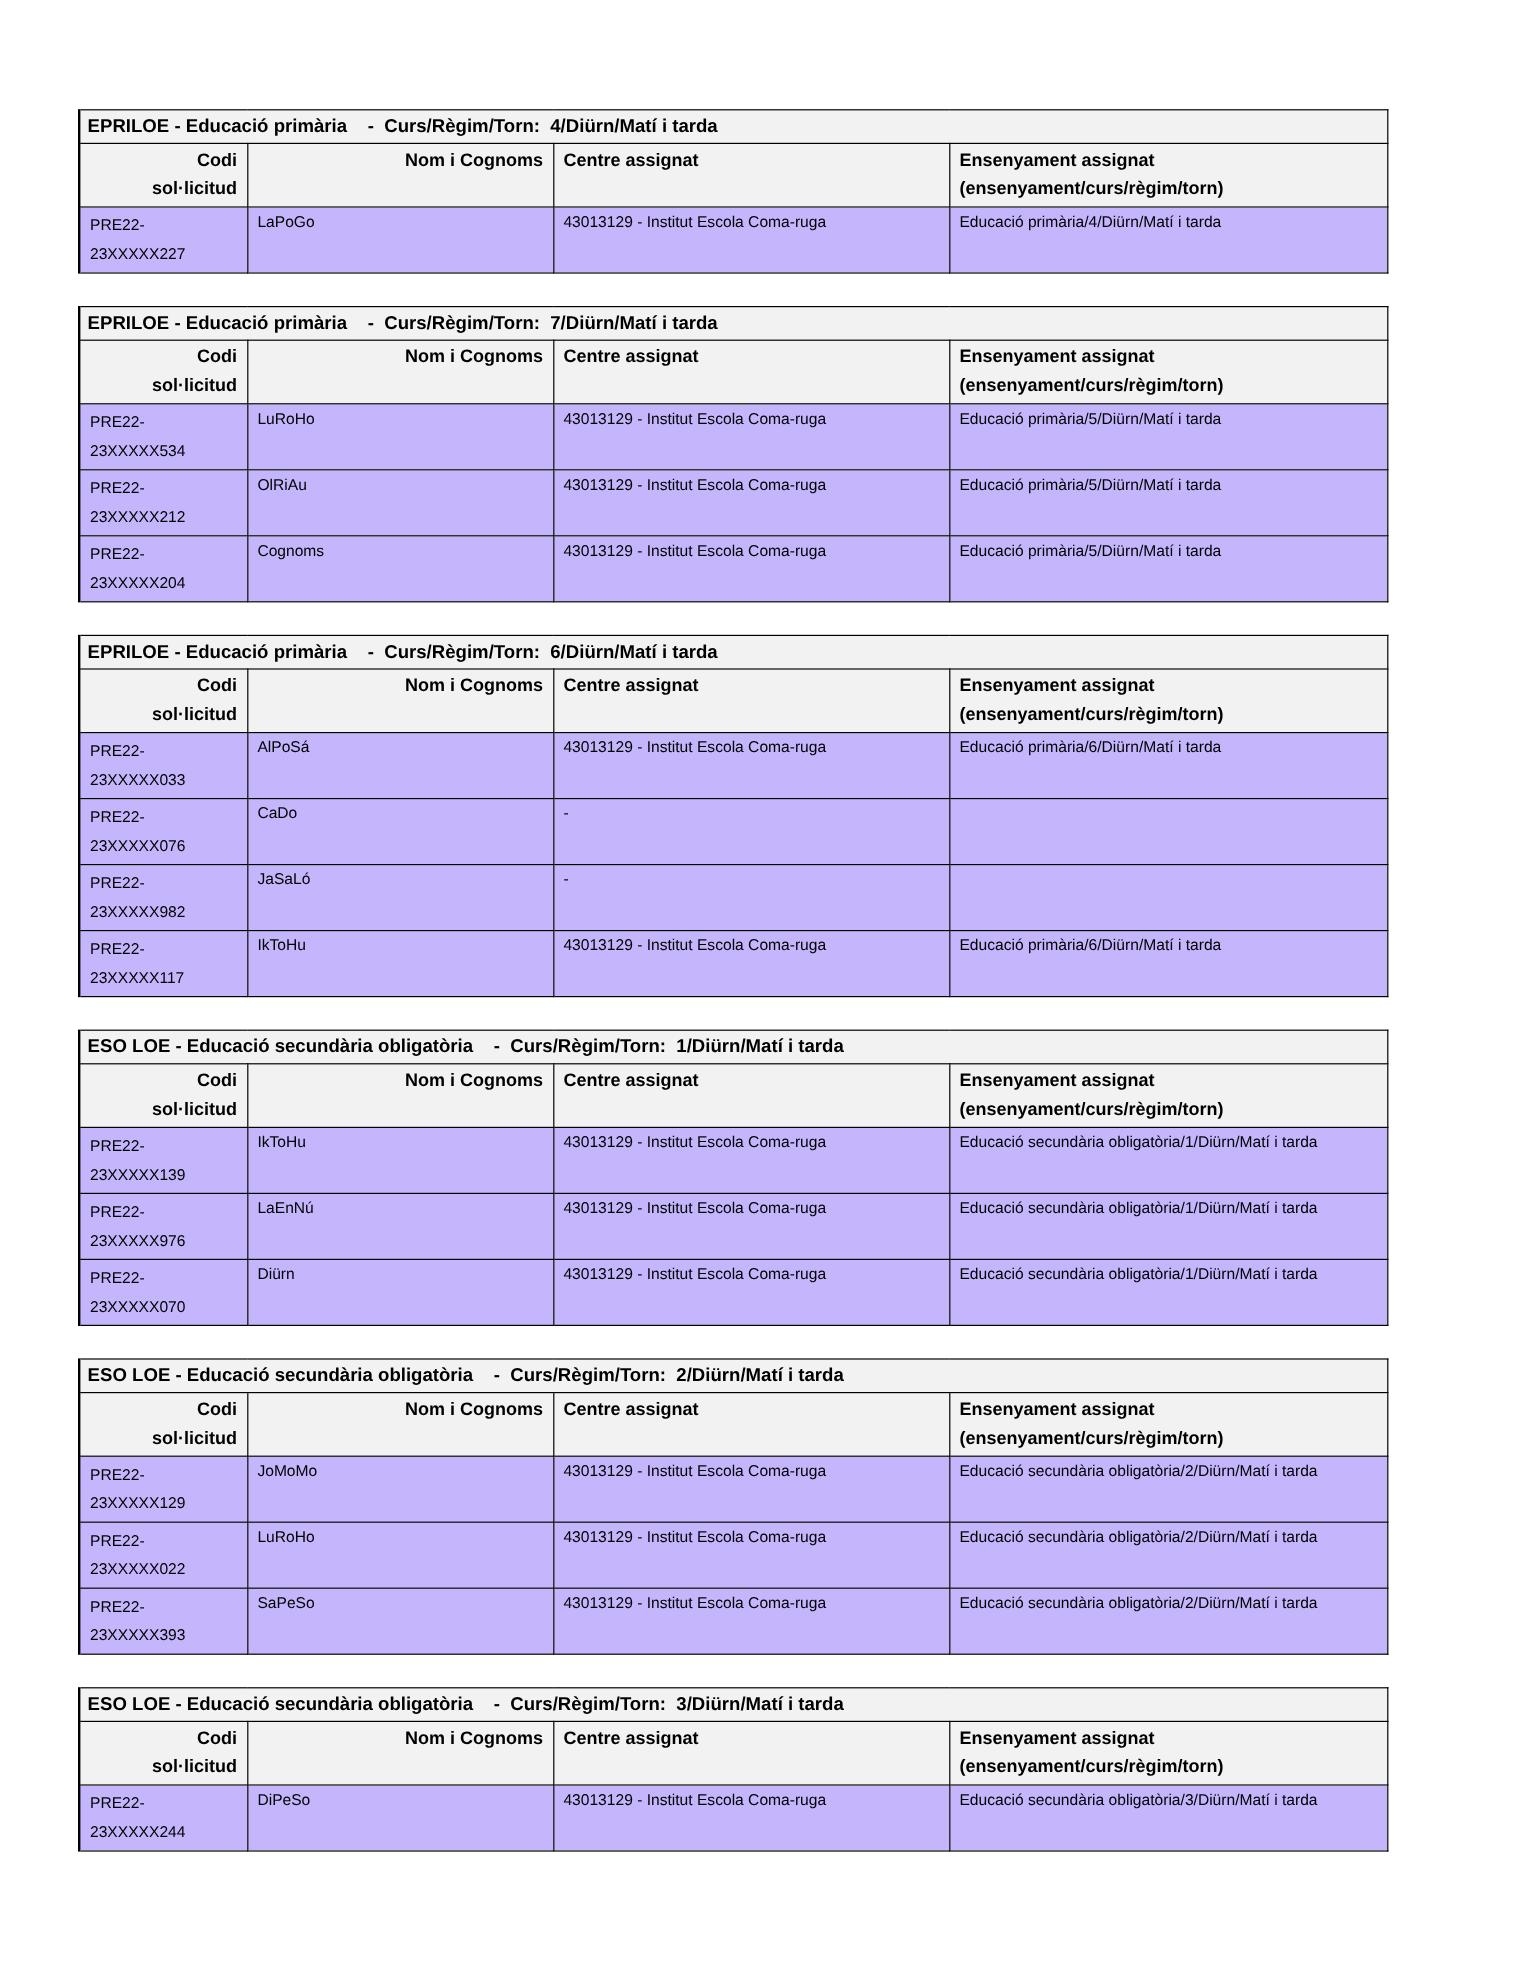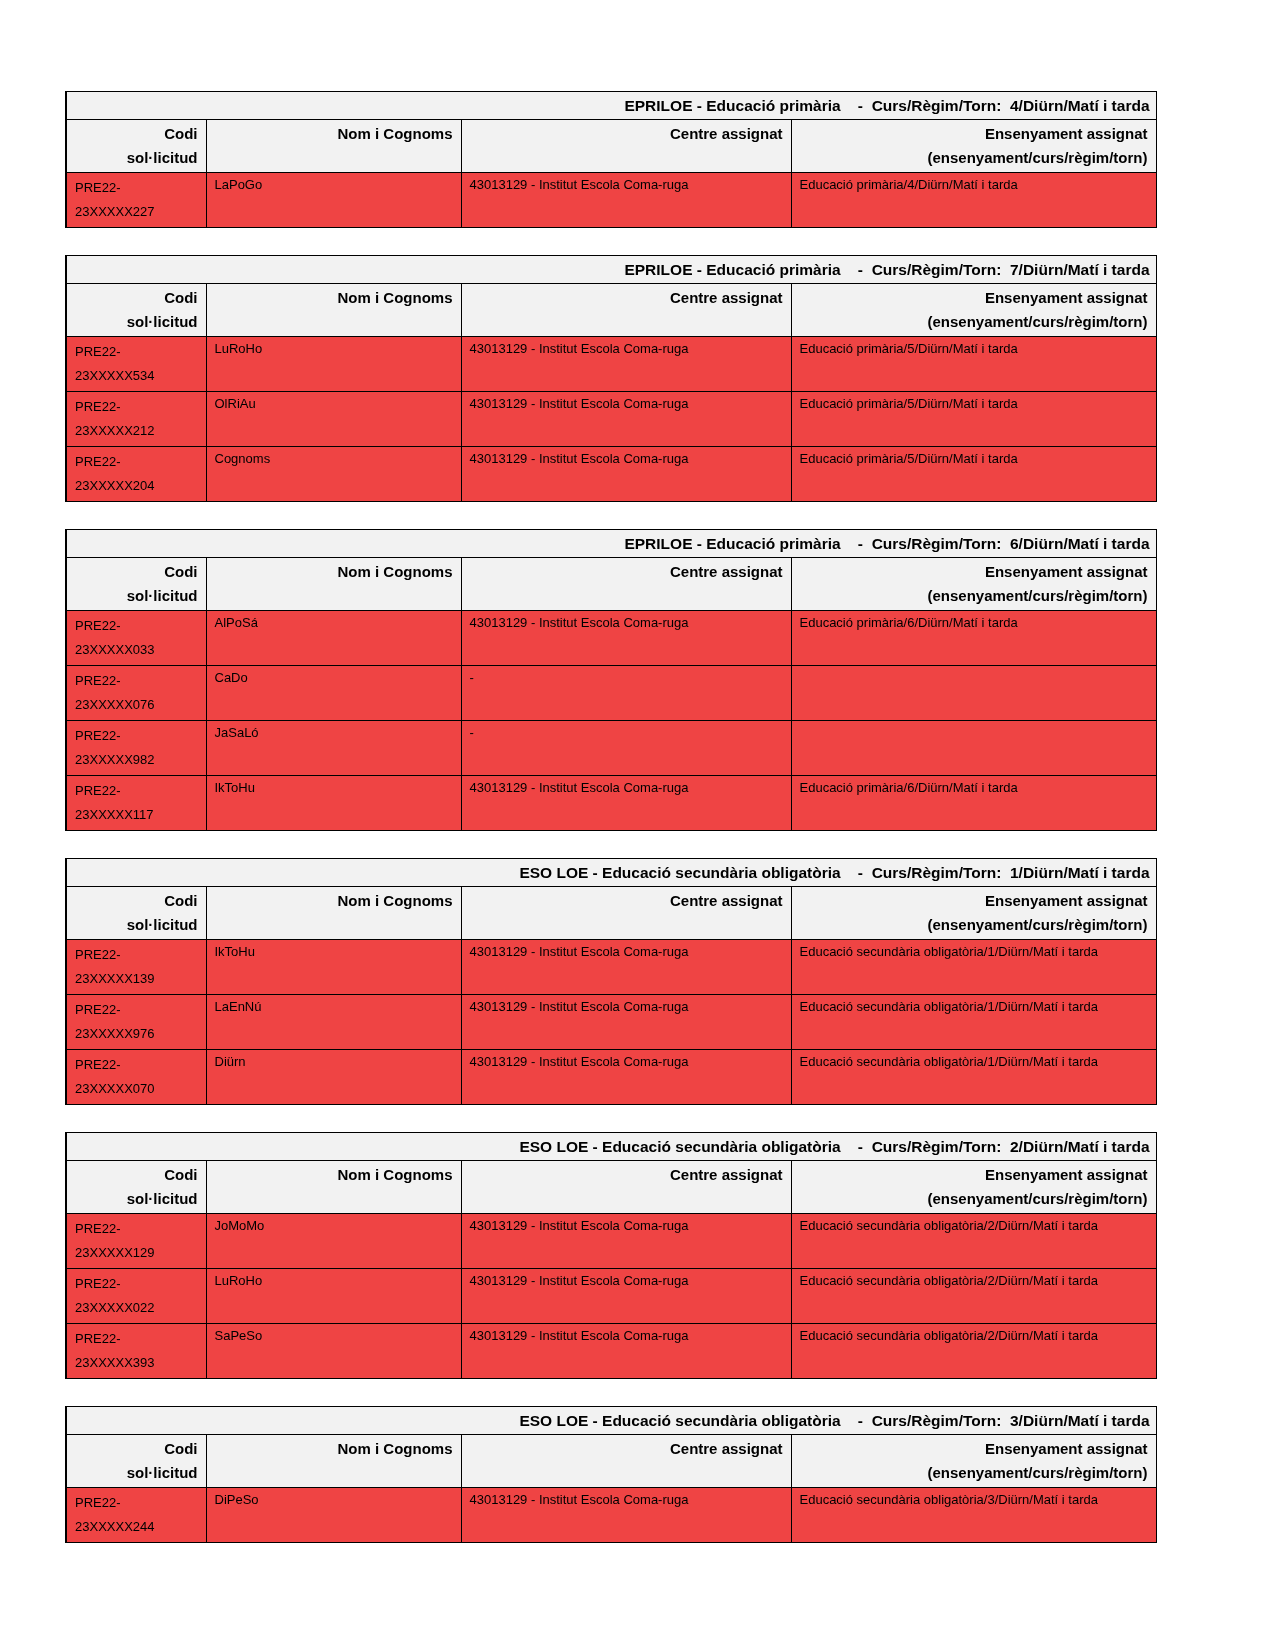--- a/index.html
+++ b/index.html
@@ -28,40 +28,40 @@
   }
   table.atable td {
     border: 1px solid #000;
     vertical-align: top;
     overflow: hidden;
   }
   .title-cell {
     background: #f2f2f2;
     font-weight: bold;
     font-size: 15.5px;
-    text-align: right;
+    text-align: left;
     padding: 4px 6px;
     white-space: pre-wrap;
     line-height: 19px;
   }
   .hcell {
     background: #f2f2f2;
     font-weight: bold;
     font-size: 15px;
     padding: 2px 8px;
     line-height: 24px;
   }
   .hcell.left { text-align: right; }
-  .hcell.center { text-align: right; }
+  .hcell.center { text-align: left; }
   .dcell {
     font-size: 13px;
     padding: 3px 8px;
     line-height: 18px;
     height: 48px;
-    background: #ef4444;
+    background: #c4b5fd;
   }
   .dcell.codi div { line-height: 24px; }
   .dcell.ensenyament div { max-width: 332px; }
 </style>
 </head>
 <body>
 
 <div class="page">
   <div class="tables">
       <table class="atable">

